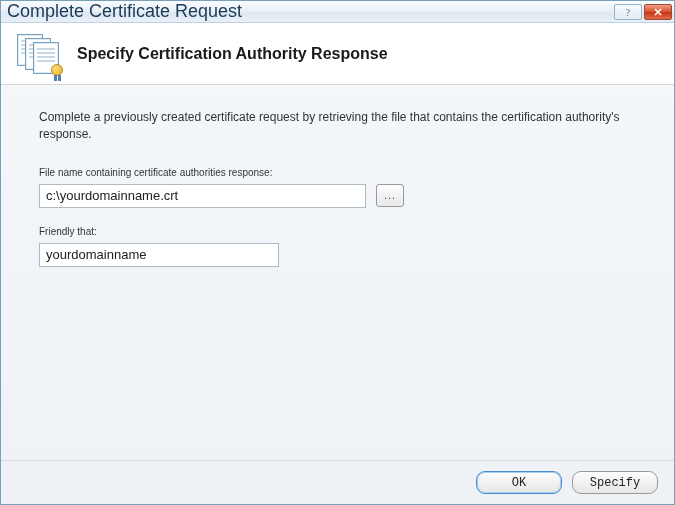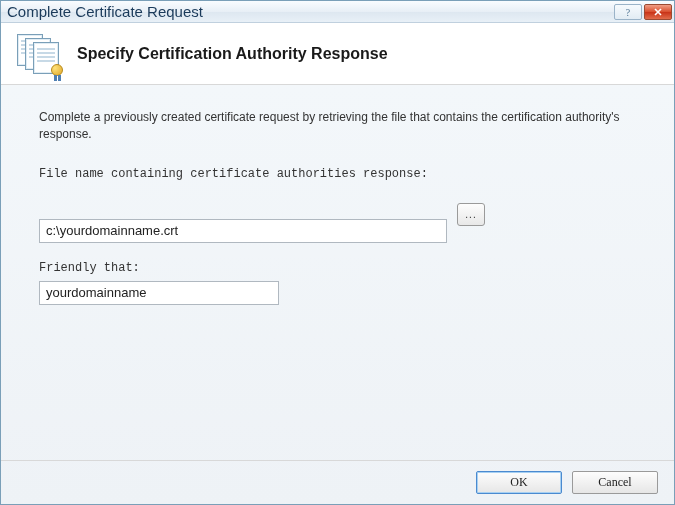--- a/index.html
+++ b/index.html
@@ -23,21 +23,21 @@
       height: 22px;
       background: linear-gradient(to bottom, #f9fcff 0%, #e8eff6 50%, #dde7f0 51%, #e8f0f7 100%);
       border-bottom: 1px solid #c0d0de;
       display: flex;
       align-items: center;
       justify-content: space-between;
       padding: 0 2px 0 6px;
     }
     .titlebar-title {
       color: #1a3a5a;
-      font-size: 15px;
+      font-size: 18px;
     }
     .titlebar-controls {
       display: flex;
       gap: 2px;
     }
     .titlebtn {
       width: 28px;
       height: 16px;
       border: 1px solid #9ab3c8;
       border-radius: 2px;
@@ -110,43 +110,42 @@
       position: relative;
     }
     .instruction {
       font-size: 12px;
       color: #333;
       margin-bottom: 24px;
       line-height: 1.4;
       max-width: 610px;
     }
     .field-label {
-      font-size: 12px;
+      font-size: 10px;
       color: #333;
       margin-bottom: 6px;
       display: block;
-      font-family: Liberation Mono, monospace;
     }
     .field-row {
       display: flex;
       align-items: center;
       gap: 10px;
       margin-bottom: 18px;
     }
     input[type=text] {
       height: 24px;
       border: 1px solid #b0b8c0;
       background: #fff;
       padding: 2px 6px;
       font-family: inherit;
       font-size: 13px;
       color: #222;
       outline: none;
     }
-    .file-input { width: 408px; margin-top: 32px; }
+    .file-input { width: 327px; }
     .friendly-input { width: 240px; }
     .browse-btn {
       width: 28px;
       height: 23px;
       border: 1px solid #9a9a9a;
       background: linear-gradient(to bottom, #fdfdfd, #e8e8e8);
       border-radius: 3px;
       font-size: 10px;
       color: #333;
       display: flex;
@@ -162,22 +161,22 @@
       align-items: center;
       justify-content: flex-end;
       padding: 0 16px;
       gap: 10px;
     }
     .dlg-btn {
       width: 86px;
       height: 23px;
       border: 1px solid #9a9a9a;
       background: linear-gradient(to bottom, #fdfdfd, #e6e6e6);
-      border-radius: 2px;
-      font-family: Liberation Serif, serif;
+      border-radius: 9px;
+      font-family: Liberation Mono, monospace;
       font-size: 12px;
       color: #222;
       cursor: default;
     }
     .dlg-btn.default {
       border-color: #4a8ad0;
       box-shadow: 0 0 0 1px #a7d0f2 inset;
     }
   </style>
 </head>
@@ -222,16 +221,16 @@
     </div>
 
     <label class="field-label">Friendly that:</label>
     <div class="field-row">
       <input type="text" class="friendly-input" value="yourdomainname" style="">
     </div>
   </div>
 
   <div class="footer">
     <button class="dlg-btn default">OK</button>
-    <button class="dlg-btn">Cancel</button>
+    <button class="dlg-btn">Specify</button>
   </div>
 
 </div>
 
 </body></html>

